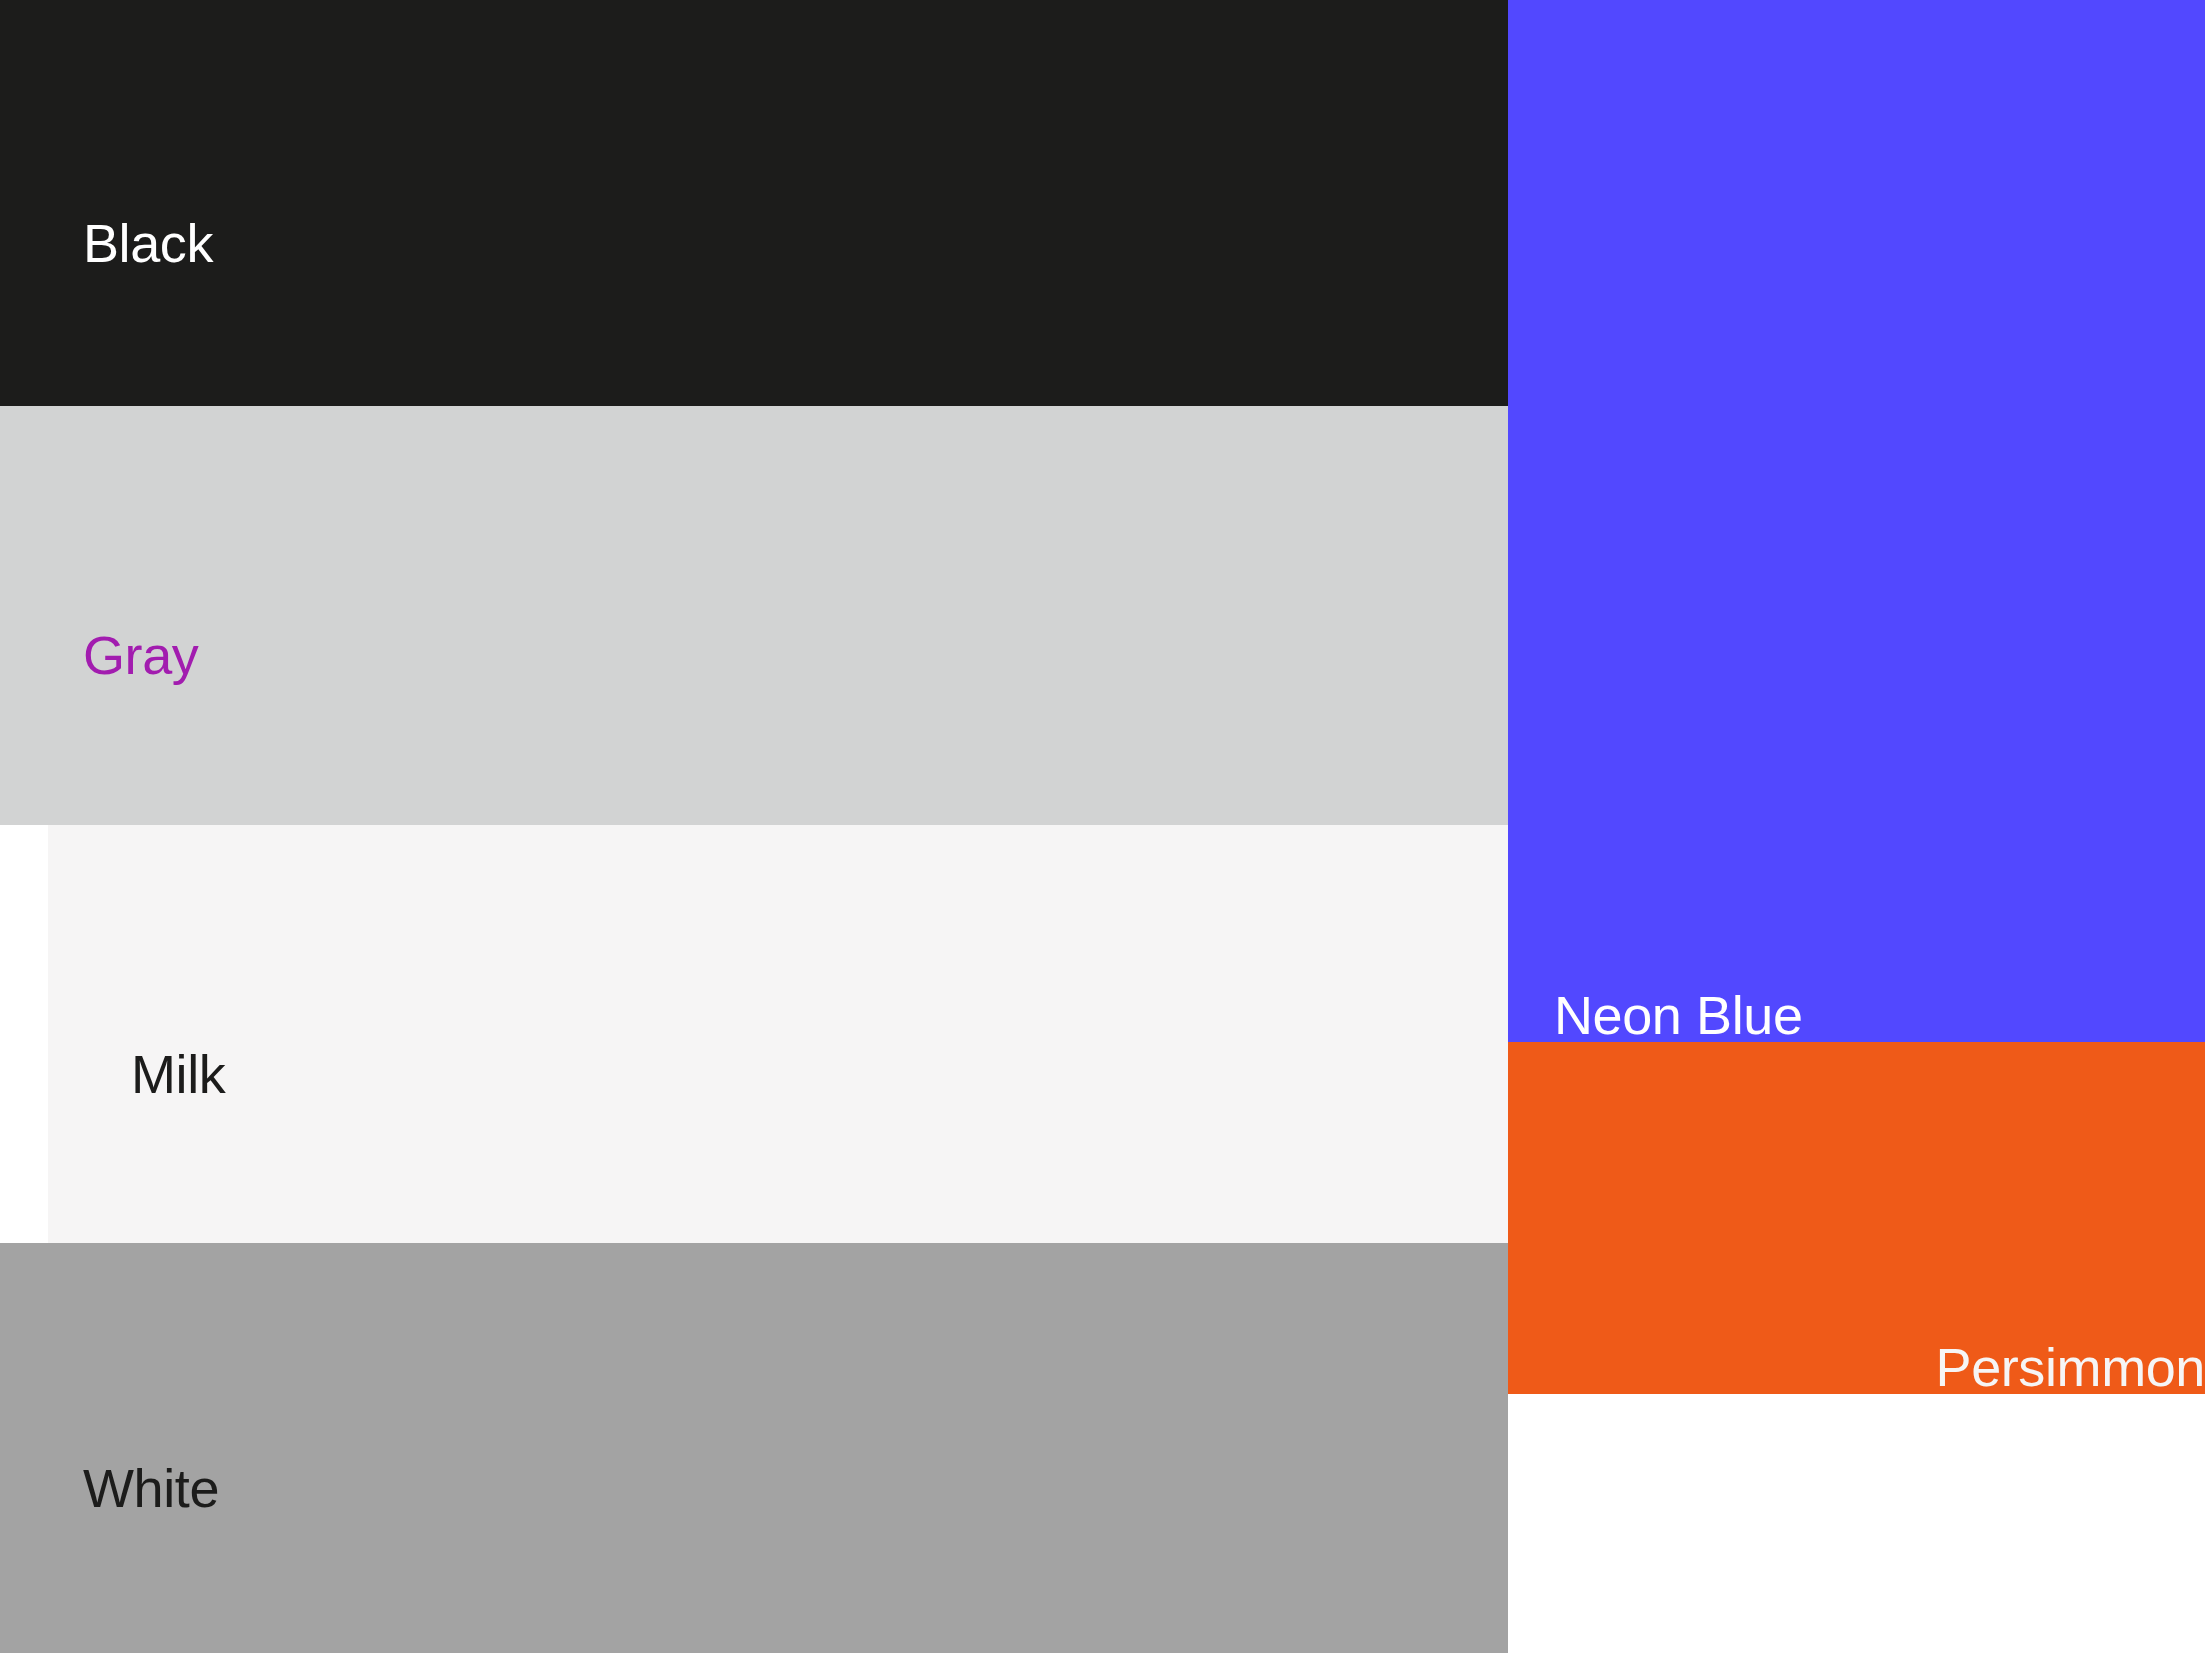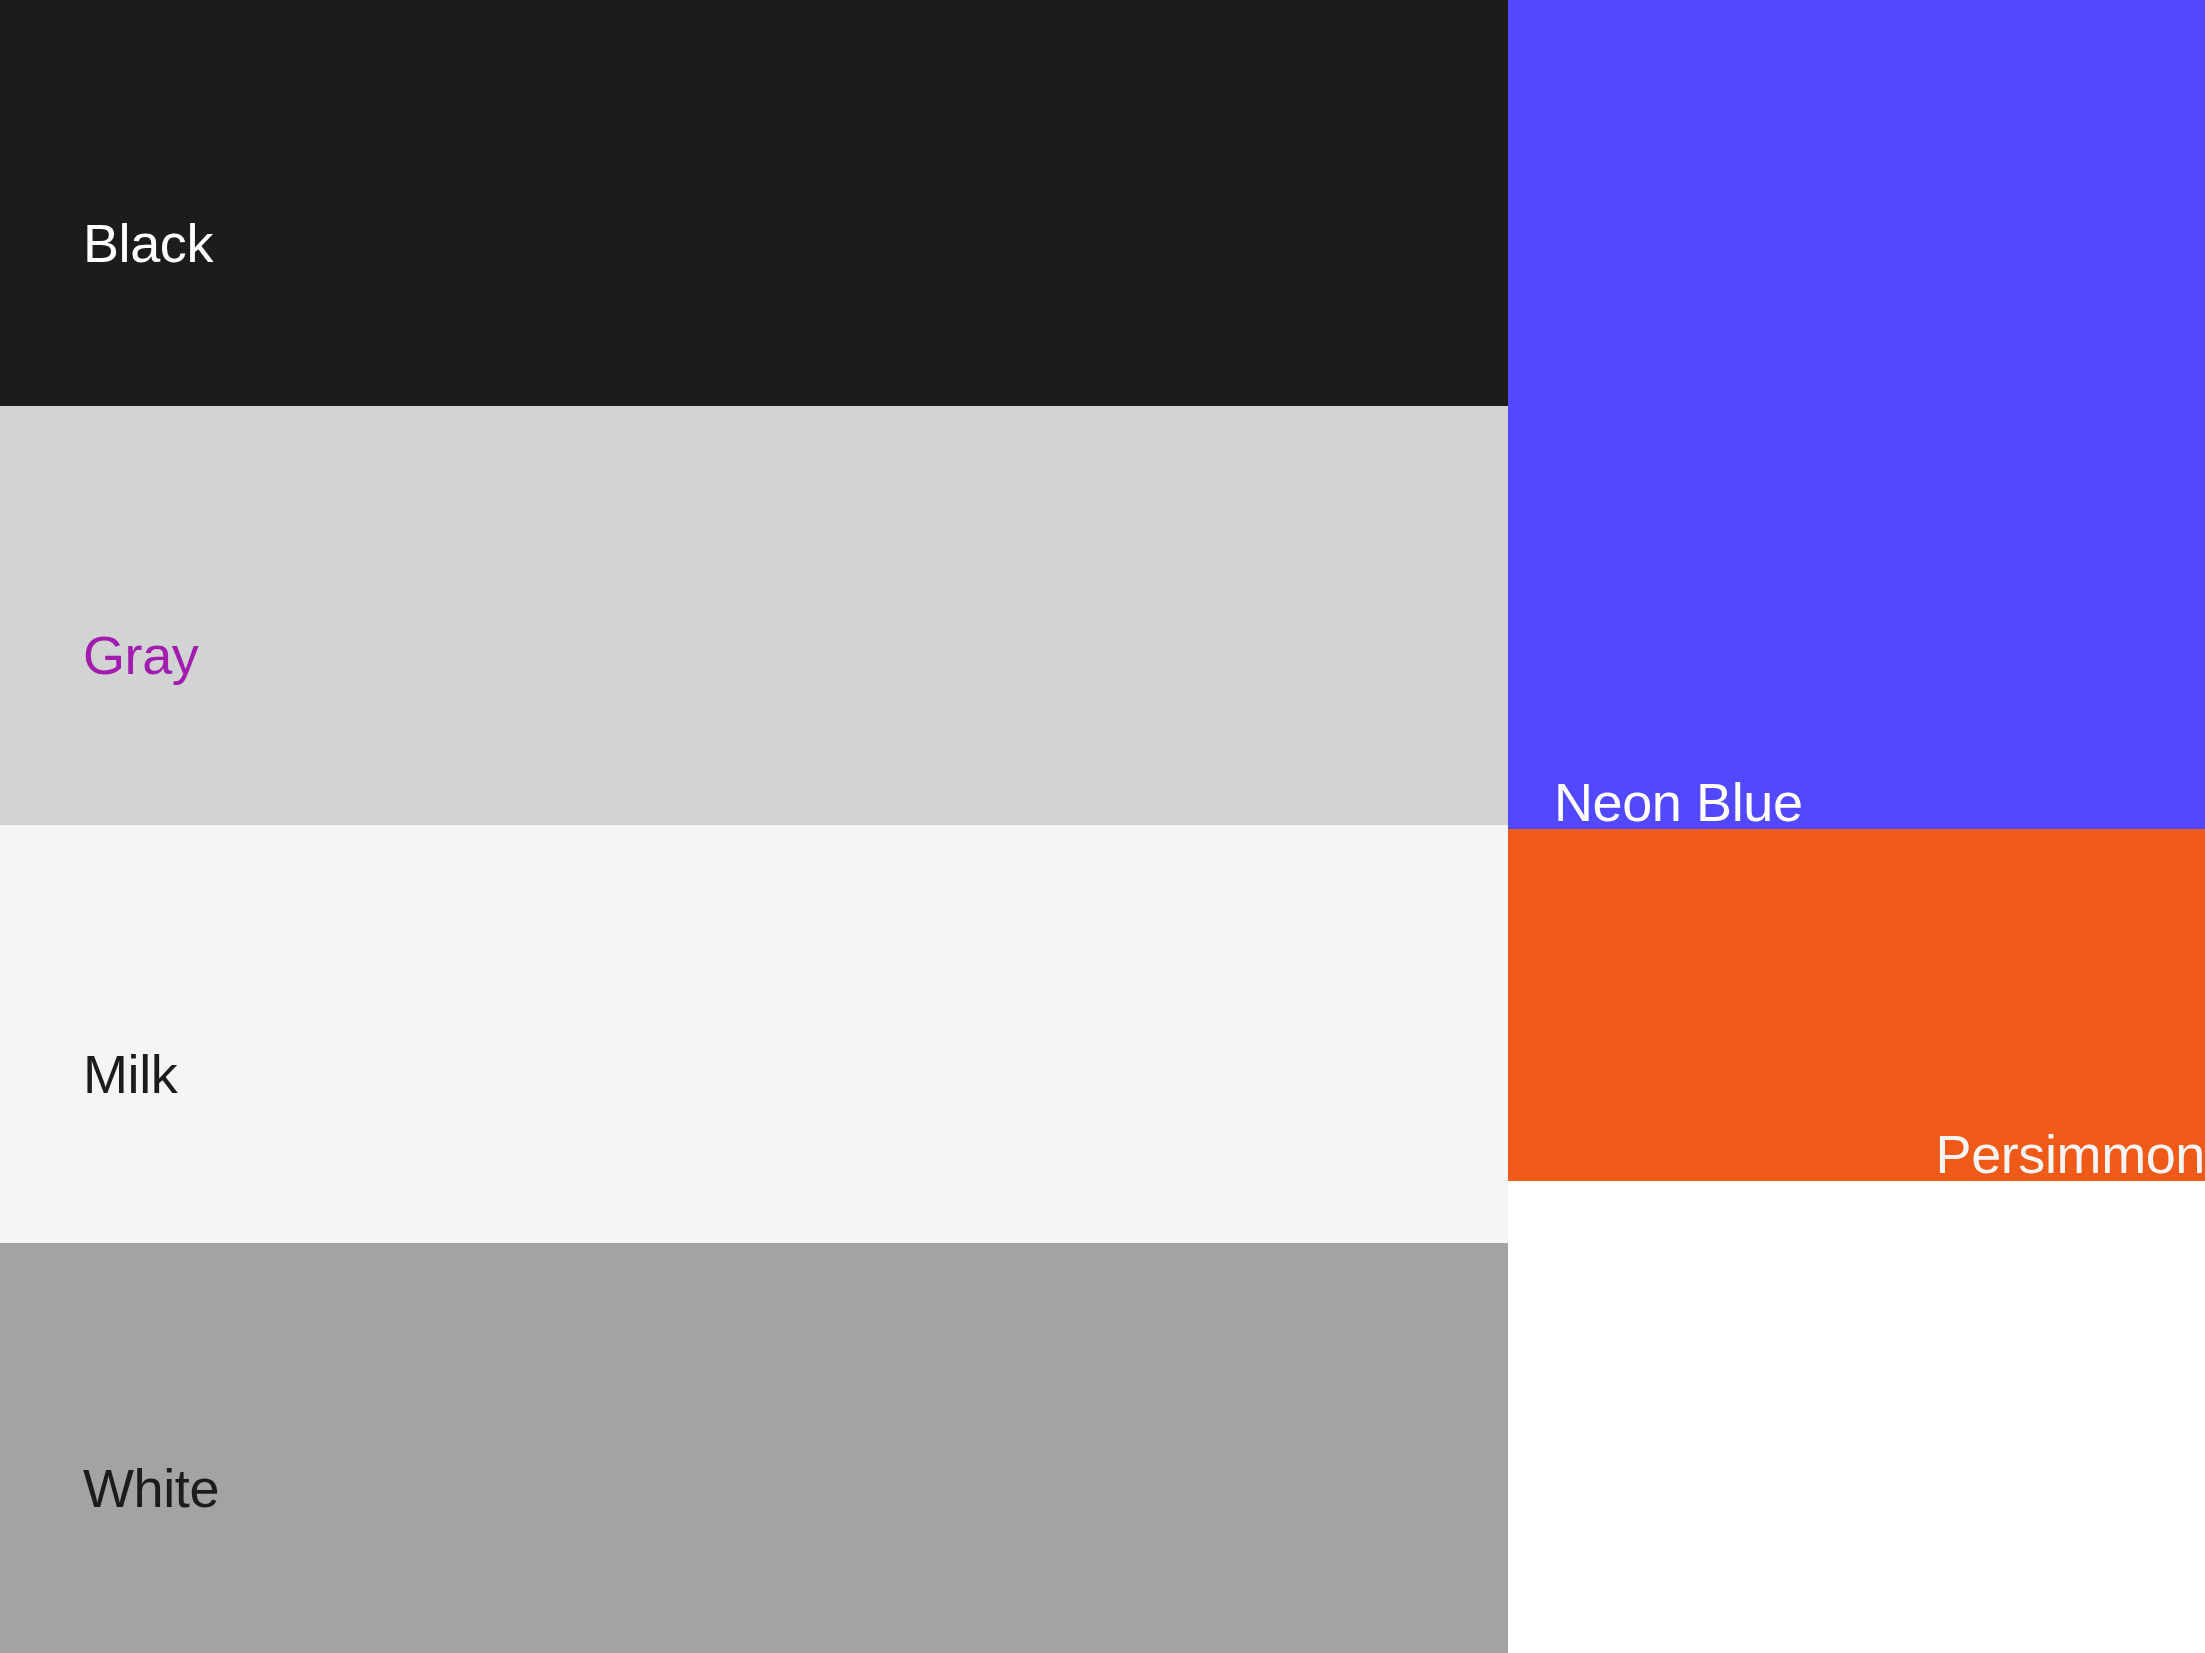--- a/index.html
+++ b/index.html
@@ -60,35 +60,35 @@
   }
 
   
   #neutral-column .swatch {
     justify-content: center;
     padding: 79px 0 0 83px;
   }
 
   #swatch-black  { height: 406px;  background: #1c1c1b; }
   #swatch-gray   { height: 419px;  background: #d2d3d3; }
-  #swatch-milk   { height: 418px;  background: #f6f5f5; }
+  #swatch-milk   { height: 418px;  background: #f6f5f5; margin-left: 48px; }
   #swatch-white  { height: 411px;  background: #ffffff; }
 
   #swatch-black .swatch-label  { color: #ffffff; }
   #swatch-gray .swatch-label   { color: #1c1c1b; }
   #swatch-milk .swatch-label   { color: #1c1c1b; }
   #swatch-white .swatch-label  { color: #1c1c1b; }
 
   
   #accent-column .swatch {
     justify-content: flex-end;
     padding: 0 0 0 46px;
   }
 
-  #swatch-neon-blue  { height: 829px; background: #5248ff; padding-bottom: 76px; }
+  #swatch-neon-blue  { height: 1042px; background: #5248ff; padding-bottom: 76px; }
   #swatch-kournikova { height: 415px;  background: #f8d05e; padding-bottom: 90px; }
   #swatch-persimmon  { height: 352px;  background: #ef5a18; padding-bottom: 58px; text-align: right;  }
 
   #swatch-neon-blue .swatch-label  { color: #ffffff; }
   #swatch-kournikova .swatch-label { color: #1c1c1b; }
   #swatch-persimmon .swatch-label  { color: #f6f5f5; }
 </style>
 </head>
 <body>
 

